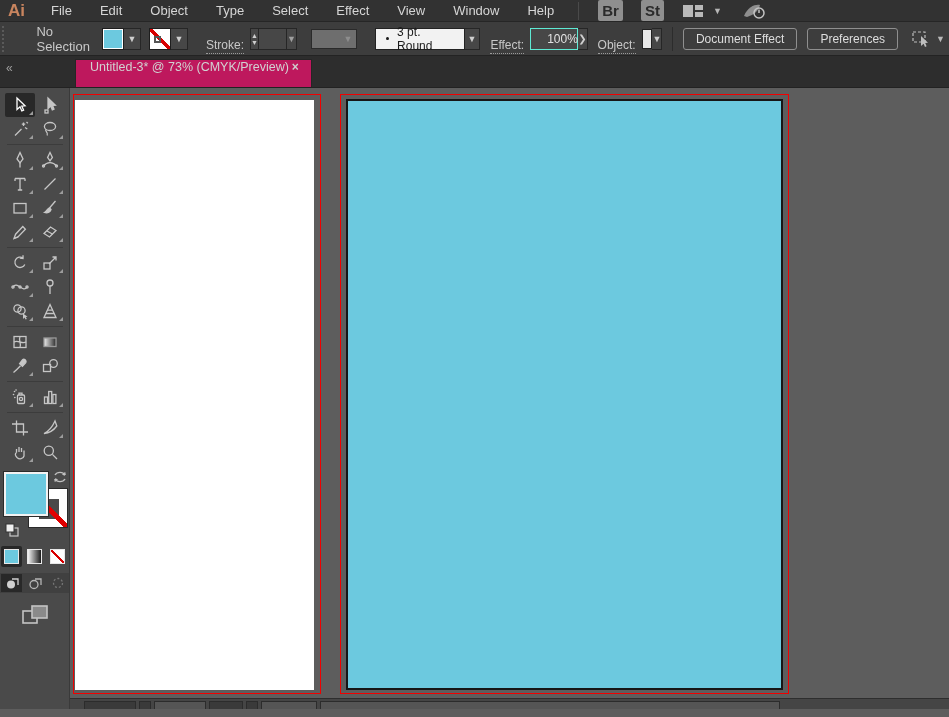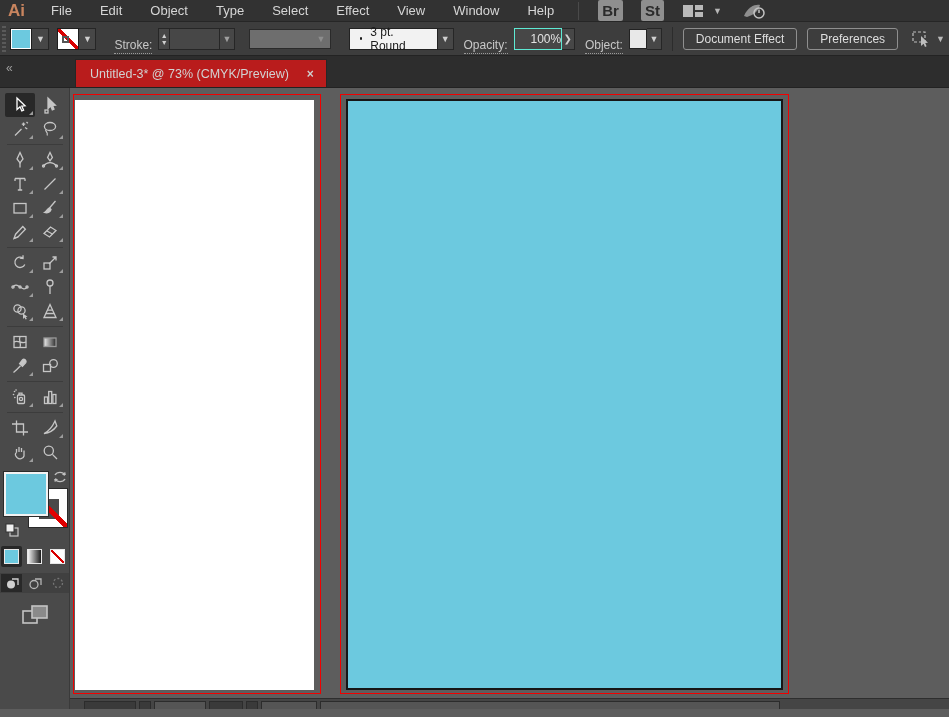--- a/index.html
+++ b/index.html
@@ -39,21 +39,21 @@
   .opacity-field { width:48px; height:22px; background:#474747; border:1px solid #5eead4; display:flex; align-items:center; padding-left:16px; color:#e2e2e2; }
   .arrow-btn { width:15px; height:22px; background:#474747; border:1px solid #262626; border-left:none; color:#cfcfcf; display:flex; align-items:center; justify-content:center; font-size:10px; }
   .style-swatch { width:20px; height:20px; background:#e8e8e8; border:1px solid #222; }
   .vsep { width:1px; height:24px; background:#2c2c2c; margin:0 10px; }
   .push-btn { background:#3d3d3d; border:1px solid #8f8f8f; border-radius:3px; color:#dedede; font-size:12px; padding:3px 12px; margin-right:10px; white-space:nowrap; }
   .sel-sim { margin-left:2px; display:inline-flex; align-items:center; }
 
   
   .tabbar { height:32px; background:#2d2d2d; display:flex; align-items:flex-end; position:relative; border-bottom:1px solid #222; }
   .collapse-chev { position:absolute; left:6px; top:5px; color:#9f9f9f; font-size:12px; letter-spacing:-2px; }
-  .doc-tab { margin-left:75px; height:28px; background:#b91c1c; border:1px solid #262626; border-bottom:none; display:flex; align-items:center; padding:0 10px 0 14px; color:#d2d2d2; font-size:12.5px; gap:16px; }
+  .doc-tab { margin-left:75px; height:28px; background:#be185d; border:1px solid #262626; border-bottom:none; display:flex; align-items:flex-start; padding:0 10px 0 14px; color:#d2d2d2; font-size:12.5px; gap:1px; }
   .tab-close { color:#cfcfcf; font-size:12px; font-weight:bold; padding:0 2px; }
 
   
   .main { display:flex; height:621px; }
   .toolbar { width:70px; background:#4a4a4a; border-right:1px solid #3a3a3a; display:flex; flex-direction:column; align-items:center; padding-top:5px; }
   .tools-grid { display:flex; flex-direction:column; }
   .tool-row { display:flex; }
   .tool-cell { width:30px; height:24px; display:flex; align-items:center; justify-content:center; position:relative; border-radius:2px; }
   .tool-cell.active { background:#282828; }
   .tool-cell.has-sub::after { content:""; position:absolute; right:2px; bottom:2px; border-left:4px solid transparent; border-bottom:4px solid #9c9c9c; }
@@ -121,20 +121,21 @@
     <svg width="24" height="18" viewBox="0 0 24 18">
         <path d="M2 14 C6 4 14 2 18 3 C17 8 12 13 5 15 Z" fill="#8e8e8e"></path>
         <circle cx="17" cy="11" r="5" fill="none" stroke="#c4c4c4" stroke-width="1.5"></circle>
         <path d="M17 7.5 V11" stroke="#c4c4c4" stroke-width="1.5"></path>
       </svg>
   </span>
 </div>
 
 <div class="controlbar">
   <div class="grip"></div>
+  <span class="no-selection">No Selection</span>
 
   <div class="swatch-group">
     <div class="swatch-box">
         <div class="swatch-fill-color" id="cb-fill" style="background: rgb(108, 201, 223);"></div>
       </div>
     <div class="chev-btn">▼</div>
   </div>
   <div class="swatch-group">
     <div class="swatch-box">
         <div class="none-diag"></div>
@@ -156,21 +157,21 @@
     </div>
 
   <div class="brush-combo">
     <div class="brush-value">
         <span class="dot"></span>
         <span>3 pt. Round</span>
       </div>
     <div class="chev-btn" style="height:22px;">▼</div>
   </div>
 
-  <span class="cb-label">Opacity:</span>
+  <span class="cb-label">Effect:</span>
   <div class="opacity-field">
       <span>100%</span>
     </div>
   <div class="arrow-btn">❯</div>
 
   <span class="cb-label">Object:</span>
   <div class="style-swatch"></div>
   <div class="chev-btn" style="height:22px;">▼</div>
 
   <div class="vsep"></div>

